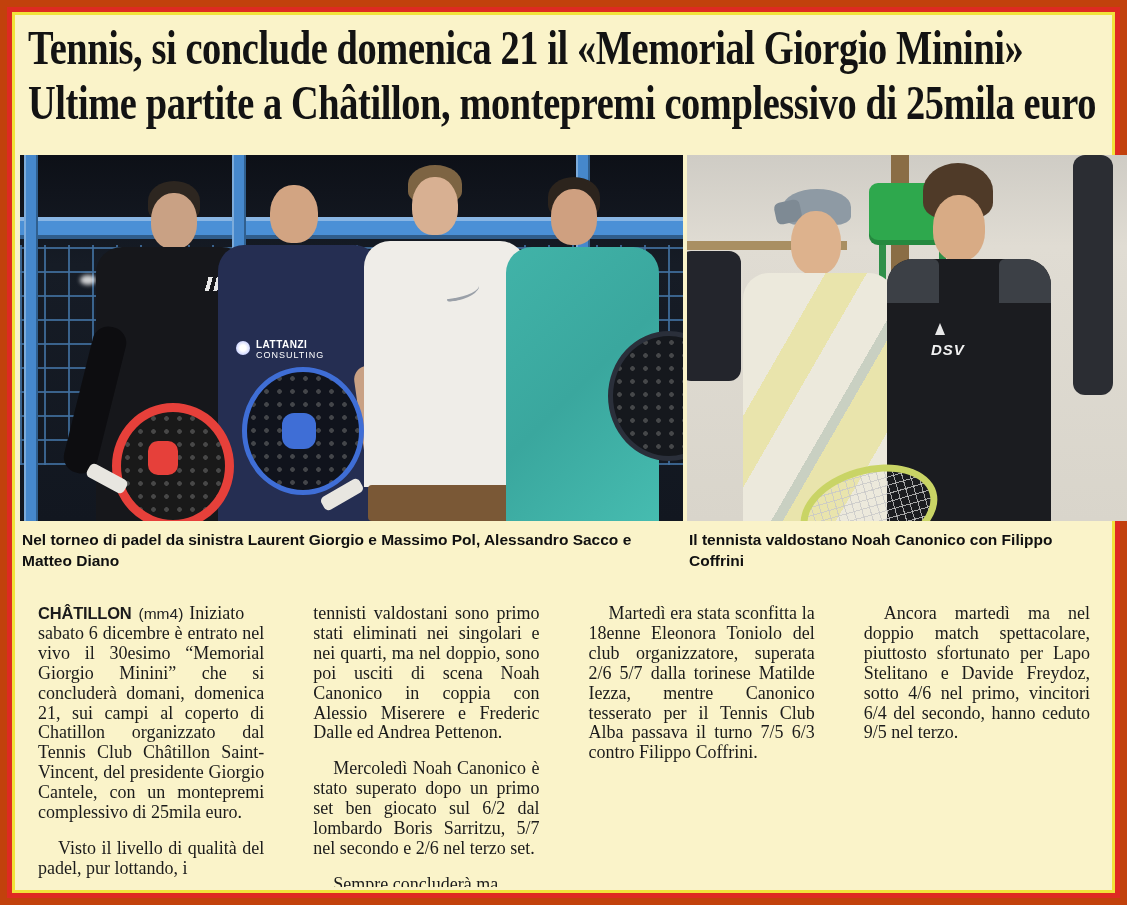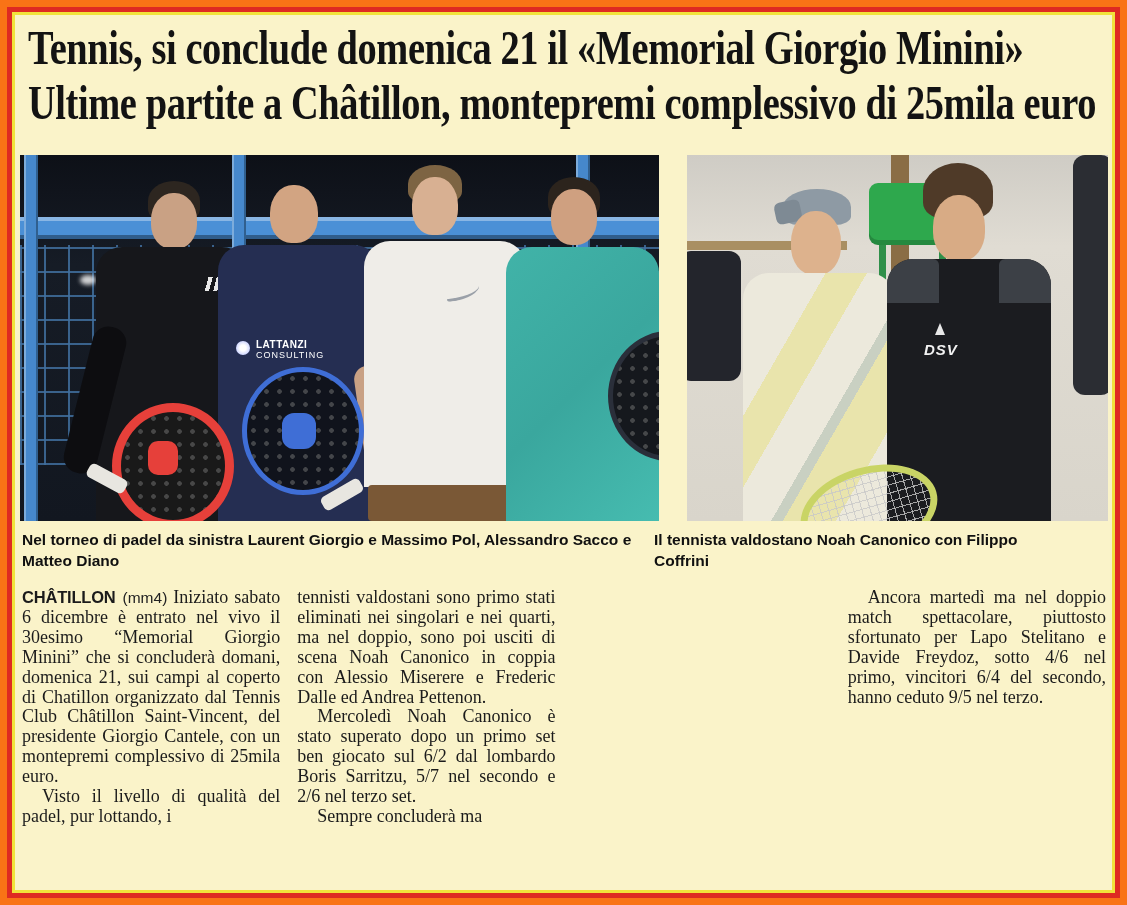--- a/index.html
+++ b/index.html
@@ -1,28 +1,28 @@
 <!DOCTYPE html>
 <html><head>
 <meta charset="utf-8">
 <style>
   html,body{margin:0;padding:0;background:#ffffff;}
-  .page{position:relative;width:1127px;height:905px;background:#f97316;overflow:hidden;
+  .page{position:relative;width:1127px;height:905px;background:#c2410c;overflow:hidden;
         font-family:"Liberation Serif",serif;}
   .border-red{position:absolute;left:7px;top:7px;right:7px;bottom:7px;border:5px solid #DE2A22;z-index:1;}
   .border-yellow{position:absolute;left:12px;top:12px;right:12px;bottom:12px;border:3px solid #F1E23B;background:#FAF3C9;z-index:0;}
 
   
   .headline{position:absolute;left:28px;top:20px;z-index:3;}
   .headline .hl{font-family:"Liberation Serif",serif;font-weight:700;color:#131313;
      font-size:48px;line-height:55px;white-space:nowrap;transform:scaleX(0.80);transform-origin:0 0;
      letter-spacing:-0.5px;}
 
   
-  .photo{position:absolute;top:155px;overflow:hidden;z-index:3;}
+  .photo{position:absolute;top:155px;overflow:hidden;z-index:3;padding-left:24px;}
   .photo-left{left:20px;width:639px;height:366px;background:linear-gradient(#0d1017 0%,#161c26 30%,#121720 100%);}
   .photo-right{left:687px;width:421px;height:366px;background:linear-gradient(#cfccc5 0%,#e0dcd3 25%,#d9d5cb 100%);}
 
   
   .rail{position:absolute;left:0;top:62px;width:100%;height:22px;background:#4B90D6;
         box-shadow:inset 0 4px 0 rgba(255,255,255,.35), inset 0 -4px 0 rgba(0,0,0,.35);}
   .mesh{position:absolute;left:0;top:90px;width:100%;height:220px;opacity:.75;
         background-image:repeating-linear-gradient(0deg,rgba(80,140,200,.85) 0 2px,transparent 2px 24px),
                          repeating-linear-gradient(90deg,rgba(80,140,200,.85) 0 2px,transparent 2px 24px);}
   .post{position:absolute;top:0;width:14px;height:100%;background:#4688CC;box-shadow:inset 2px 0 0 rgba(255,255,255,.3), inset -2px 0 0 rgba(0,0,0,.3);}
@@ -58,26 +58,26 @@
   .dsv{position:absolute;color:#f2f2f2;font-family:"Liberation Sans",sans-serif;font-weight:700;font-style:italic;font-size:15px;letter-spacing:1px;}
   .macron{position:absolute;width:10px;height:12px;background:#e8e8e8;clip-path:polygon(50% 0,100% 100%,0 100%);}
   .tracket{position:absolute;width:126px;height:74px;border:7px solid #C9D465;border-radius:50%;transform:rotate(-16deg);
         background-image:repeating-linear-gradient(0deg,rgba(200,200,200,.8) 0 1px,transparent 1px 8px),
                          repeating-linear-gradient(90deg,rgba(200,200,200,.8) 0 1px,transparent 1px 8px);}
 
   
   .caption{position:absolute;top:529px;z-index:3;font-family:"Liberation Sans",sans-serif;
         font-weight:700;font-size:15.5px;line-height:21px;color:#101010;}
   .caption-left{left:22px;width:636px;}
-  .caption-right{left:654px;width:416px;}
+  .caption-right{left:689px;width:416px;}
 
   
   .columns{position:absolute;left:22px;top:588px;width:1084px;height:299px;display:flex;gap:17px;z-index:3;overflow:hidden;}
   .col{flex:1;text-align:justify;font-size:18px;line-height:19.9px;color:#1b1b1b;}
-  .para{margin:0;}
+  .para{margin:16px;}
   .para.indent{text-indent:20px;}
   .dateline{font-family:"Liberation Sans",sans-serif;font-weight:700;font-size:16.5px;letter-spacing:-0.2px;margin-right:7px;}
   .byline{font-family:"Liberation Sans",sans-serif;font-size:15.5px;margin-right:6px;color:#222;}
 </style>
 </head>
 <body>
 
 <div class="page">
   <div class="border-yellow"></div>
   <div class="border-red"></div>
@@ -149,39 +149,40 @@
     <div class="head" style="left:104px;top:56px;width:50px;height:64px;background:#DDB28D;"></div>
     <div class="torso" style="left:56px;top:118px;width:152px;height:248px;background:
         linear-gradient(120deg,#ECE9DC 0 28%,#E9E4AC 28% 42%,#ECE9DC 42% 58%,#C9D0C2 58% 62%,#E9E4AC 62% 80%,#ECE9DC 80%);"></div>
 
     <div class="hair" style="left:236px;top:8px;width:70px;height:56px;background:#4F3A28;"></div>
     <div class="head" style="left:246px;top:40px;width:52px;height:66px;background:#D8AB85;"></div>
     <div class="torso" style="left:200px;top:104px;width:164px;height:262px;background:#1B1C20;"></div>
     <div class="torso" style="left:200px;top:104px;width:52px;height:44px;background:#3C4046;border-radius:26px 6px 0 0;"></div>
     <div class="torso" style="left:312px;top:104px;width:52px;height:44px;background:#3C4046;border-radius:6px 26px 0 0;"></div>
     <div class="macron" style="left:248px;top:168px;"></div>
-    <div class="dsv" style="left:237px;top:186px;">DSV</div>
+    <div class="dsv" style="left:244px;top:186px;">DSV</div>
 
     <div class="tracket" style="left:112px;top:312px;"></div>
   </div>
 
   <div class="caption caption-left">Nel torneo di padel da sinistra Laurent Giorgio e Massimo Pol, Alessandro Sacco e Matteo Diano</div>
   <div class="caption caption-right">Il tennista valdostano Noah Canonico con Filippo Coffrini</div>
 
   <div class="columns">
     <div class="col">
       <p class="para">
         <span class="dateline">CHÂTILLON</span><span class="byline">(mm4)</span><span>Iniziato sabato 6 dicembre è entrato nel vivo il 30esimo “Memorial Giorgio Minini” che si concluderà domani, domenica 21, sui campi al coperto di Chatillon organizzato dal Tennis Club Châtillon Saint-Vincent, del presidente Giorgio Cantele, con un montepremi complessivo di 25mila euro.</span>
       </p>
       <p class="para indent">Visto il livello di qualità del padel, pur lottando, i</p>
     </div>
     <div class="col">
       <p class="para">tennisti valdostani sono primo stati eliminati nei singolari e nei quarti, ma nel doppio, sono poi usciti di scena Noah Canonico in coppia con Alessio Miserere e Frederic Dalle ed Andrea Pettenon.</p>
       <p class="para indent">Mercoledì Noah Canonico è stato superato dopo un primo set ben giocato sul 6/2 dal lombardo Boris Sarritzu, 5/7 nel secondo e 2/6 nel terzo set.</p>
       <p class="para indent">Sempre concluderà ma</p>
     </div>
     <div class="col">
+      <p class="para indent">Martedì era stata sconfitta la 18enne Eleonora Toniolo del club organizzatore, superata 2/6 5/7 dalla torinese Matilde Iezza, mentre Canonico tesserato per il Tennis Club Alba passava il turno 7/5 6/3 contro Filippo Coffrini.</p>
     </div>
     <div class="col">
       <p class="para indent">Ancora martedì ma nel doppio match spettacolare, piuttosto sfortunato per Lapo Stelitano e Davide Freydoz, sotto 4/6 nel primo, vincitori 6/4 del secondo, hanno ceduto 9/5 nel terzo.</p>
     </div>
   </div>
 </div>
 
 </body></html>

